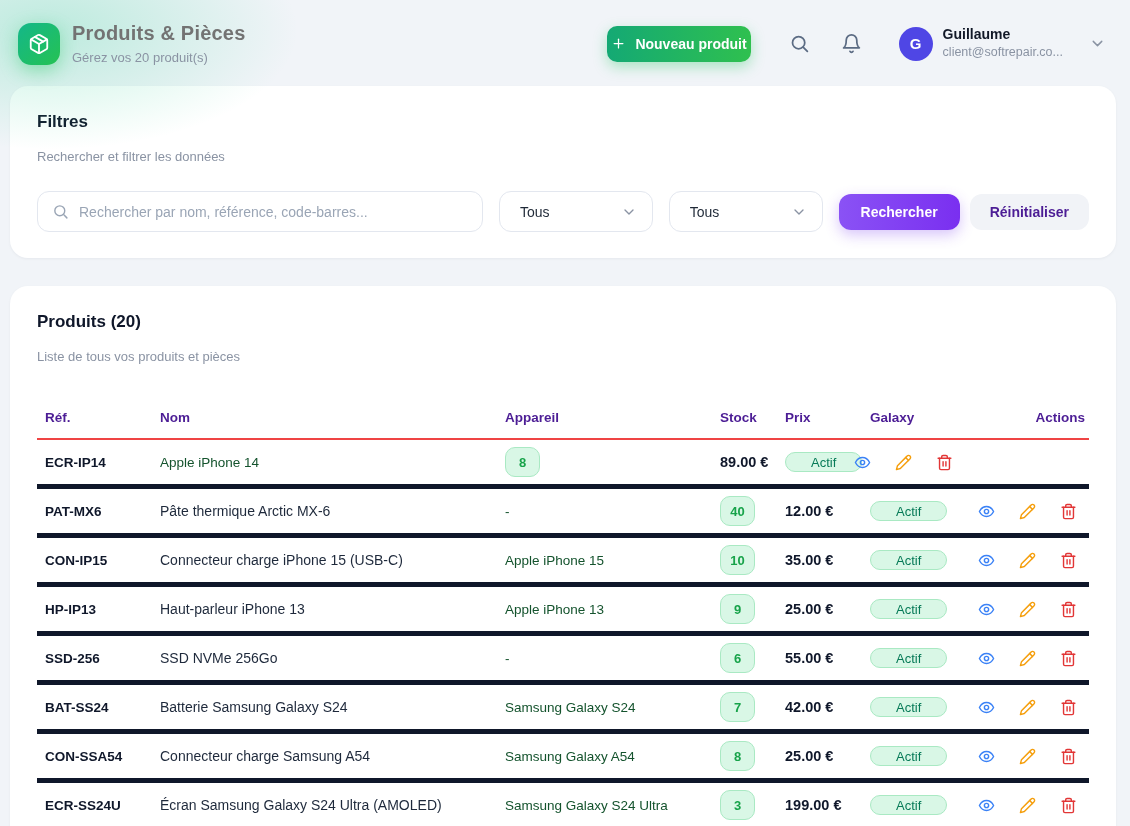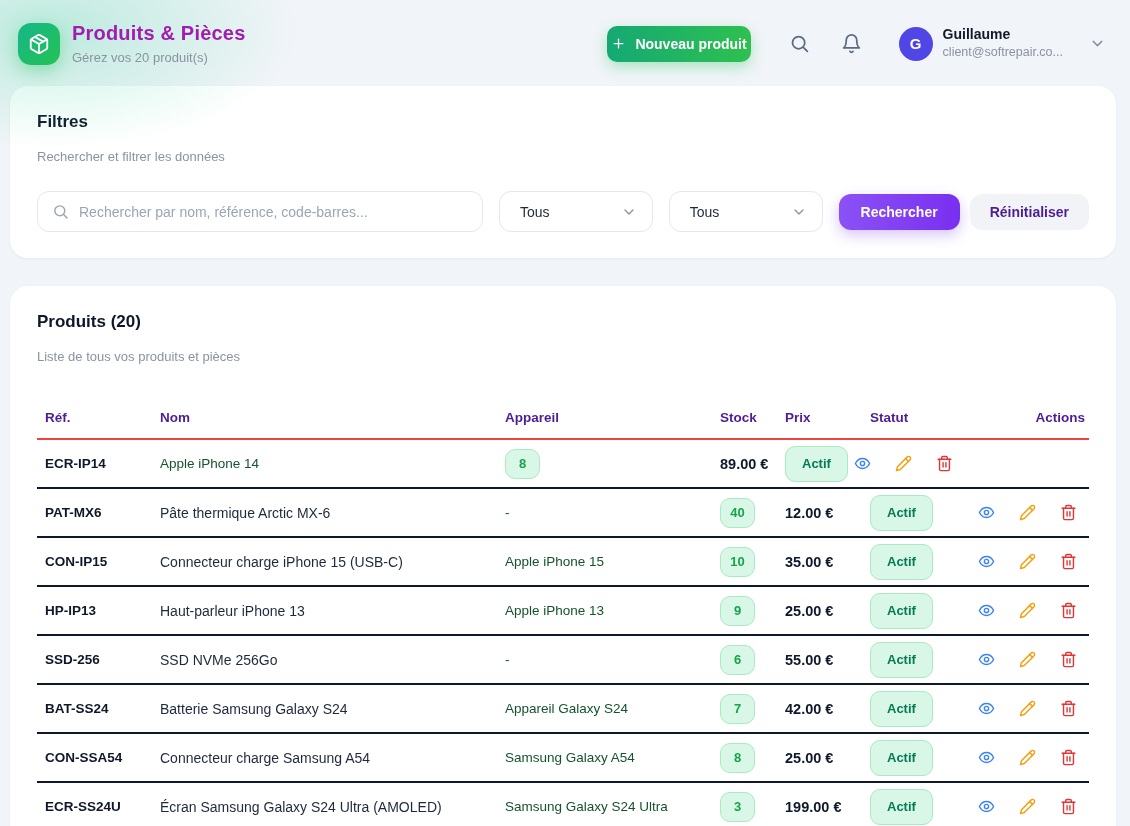--- a/index.html
+++ b/index.html
@@ -25,21 +25,21 @@
   }
   .logo {
     width:42px; height:42px; border-radius:13px;
     background:linear-gradient(135deg,#14b789,#25c253);
     box-shadow:0 6px 18px rgba(34,197,94,.40);
     display:flex; align-items:center; justify-content:center;
     flex:0 0 auto;
   }
   .logo svg { width:22px; height:22px; stroke:#fff; }
   .title-block { margin-left:12px; }
-  .page-title { font-size:20px; font-weight:700; color:#a21caf; letter-spacing:.2px; }
+  .page-title { font-size:20px; font-weight:700; color:#737373; letter-spacing:.2px; }
   .page-subtitle { font-size:13px; color:#8a93a3; margin-top:5px; }
   .header-spacer { flex:1; }
   .btn-new {
     height:36px; padding:0 4px; border:none; border-radius:10px;
     background:linear-gradient(90deg,#14a974,#2fc04f);
     box-shadow:0 5px 14px rgba(34,197,94,.35);
     color:#fff; font-size:14px; font-weight:600;
     display:inline-flex; align-items:center; gap:9px; cursor:pointer;
     font-family:inherit;
   }
@@ -112,36 +112,36 @@
     grid-template-columns:123px 345px 215px 65px 85px 95px 1fr;
     align-items:center;
   }
   .tbl-head {
     padding-bottom:13px;
     border-bottom:2px solid #ef4444;
     font-size:13.5px; font-weight:700; color:#4c1d95;
   }
   .tbl-head .c-ref { padding-left:8px; }
   .tbl-head .c-actions { justify-self:end; padding-right:4px; }
-  .tbl-row { height:49px; border-bottom:2px solid #0f172a; }
+  .tbl-row { height:49px; border-bottom:5px solid #0f172a; }
   .cell-ref { padding-left:8px; font-size:13.5px; font-weight:700; color:#0f172a; }
   .cell-name { font-size:14px; color:#1e293b; }
   .cell-device { font-size:13.5px; color:#14532d; }
   .stock-badge {
     display:inline-flex; align-items:center; justify-content:center;
     min-width:35px; height:30px; padding:0 8px;
     background:#d9f7e6; border:1px solid #a9e9c3; border-radius:10px;
     font-size:13px; font-weight:600; color:#17a34a;
   }
   .cell-price { font-size:14.5px; font-weight:700; color:#0f172a; }
   .status-badge {
     display:inline-flex; align-items:center; justify-content:center;
-    height:36px; padding:0 16px;
+    height:20px; padding:0 25px;
     background:#d9f7e6; border:1px solid #a9e9c3; border-radius:10px;
-    font-size:13px; font-weight:700; color:#067a57;
+    font-size:13px; font-weight:400; color:#067a57;
   }
   .cell-actions { display:flex; justify-content:flex-end; align-items:center; gap:24px; padding-right:12px; }
   .action-btn { background:none; border:none; cursor:pointer; display:flex; }
   .action-btn svg { width:17px; height:17px; }
   .act-view svg { stroke:#3b82f6; }
   .act-edit svg { stroke:#f59e0b; }
   .act-delete svg { stroke:#e23636; }
   svg { fill:none; stroke-width:2; stroke-linecap:round; stroke-linejoin:round; }
 </style>
 </head>
@@ -228,21 +228,21 @@
   <div class="card-title">Produits (20)</div>
   <div class="card-subtitle">Liste de tous vos produits et pièces</div>
 
   <div class="tbl">
     <div class="tbl-head">
       <div class="c-ref">Réf.</div>
       <div class="c-nom">Nom</div>
       <div class="c-app">Appareil</div>
       <div class="c-stock">Stock</div>
       <div class="c-prix">Prix</div>
-      <div class="c-statut">Statut</div>
+      <div class="c-statut">Galaxy</div>
       <div class="c-actions">Actions</div>
     </div>
     <div id="table-body">
   <div class="tbl-row">
     <div class="cell-ref">ECR-IP14</div>
     <div class="cell-device">Apple iPhone 14</div>
     <div class="cell-stock">
       <span class="stock-badge">8</span>
     </div>
     <div class="cell-price">89.00 €</div>
@@ -414,21 +414,21 @@
           <path d="M10 11v6"></path>
                 <path d="M14 11v6"></path>
         </svg>
       </button>
     </div>
   </div>
 
   <div class="tbl-row">
     <div class="cell-ref">BAT-SS24</div>
     <div class="cell-name">Batterie Samsung Galaxy S24</div>
-    <div class="cell-device">Appareil Galaxy S24</div>
+    <div class="cell-device">Samsung Galaxy S24</div>
     <div class="cell-stock">
       <span class="stock-badge">7</span>
     </div>
     <div class="cell-price">42.00 €</div>
     <div class="cell-status">
       <span class="status-badge">Actif</span>
     </div>
     <div class="cell-actions">
       <button class="action-btn act-view">
         <svg viewBox="0 0 24 24" stroke-width="1.8">

